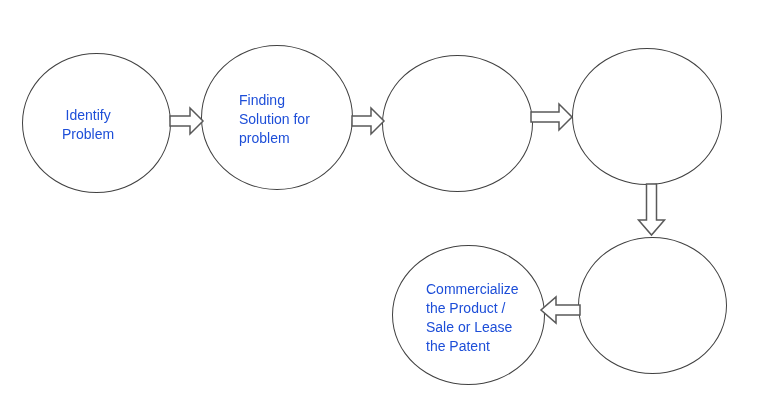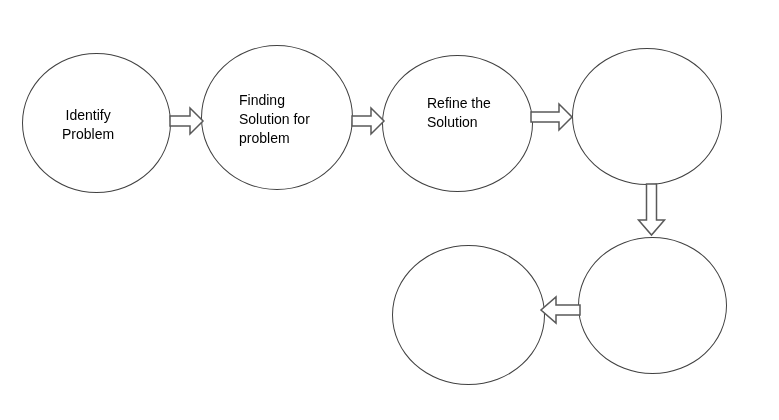--- a/index.html
+++ b/index.html
@@ -32,21 +32,21 @@
   .arrow-layer polygon {
     fill: #ffffff;
     stroke: #595959;
     stroke-width: 1.5;
     stroke-linejoin: miter;
   }
   .node-label {
     position: absolute;
     font-size: 14px;
     line-height: 19px;
-    color: #000000;
+    color: #1d4ed8;
     white-space: pre-line;
     text-align: left;
   }
 </style>
 </head>
 <body>
 
 <div class="canvas">
 
   <div class="node" style="left:22px;  top:53px;  width:149px; height:140px;"></div>
@@ -62,16 +62,18 @@
     <polygon points="531,112 559,112 559,104 572,117 559,130 559,122 531,122"></polygon>
     <polygon points="646.5,184 646.5,220 638.5,220 651.5,235 664.5,220 656.5,220 656.5,184"></polygon>
     <polygon points="580,305 556,305 556,297 541,310 556,323 556,315 580,315"></polygon>
   </svg>
 
   <div class="node-label" style="left:62px;  top:106px;text-align:center;">Identify
 Problem</div>
   <div class="node-label" style="left:239px; top:91px;">Finding
 Solution for
 problem</div>
-  <div class="node-label" style="left:427px; top:94px;">Refine the
-Solution</div>
+  <div class="node-label" style="left:426px; top:280px;">Commercialize
+the Product /
+Sale or Lease
+the Patent</div>
 
 </div>
 
 </body></html>

